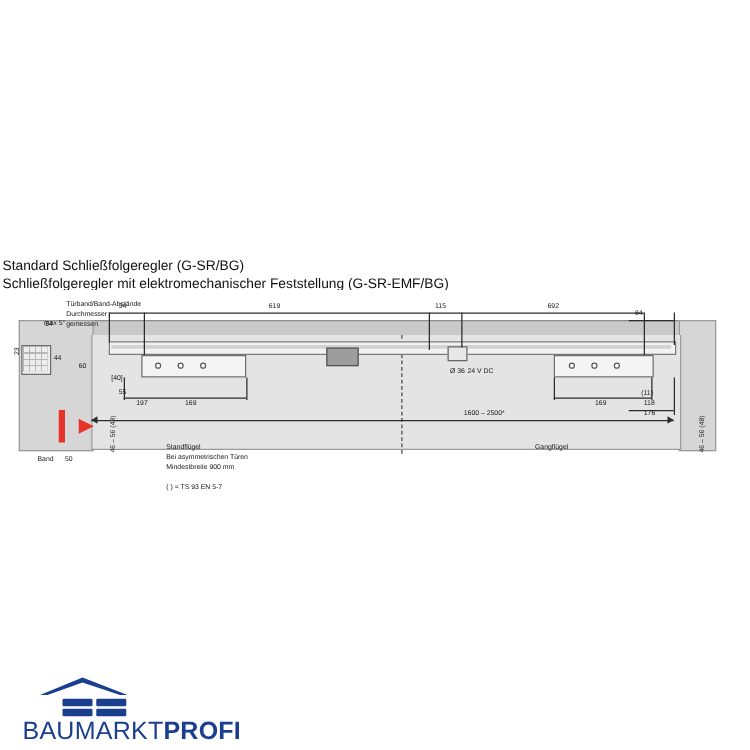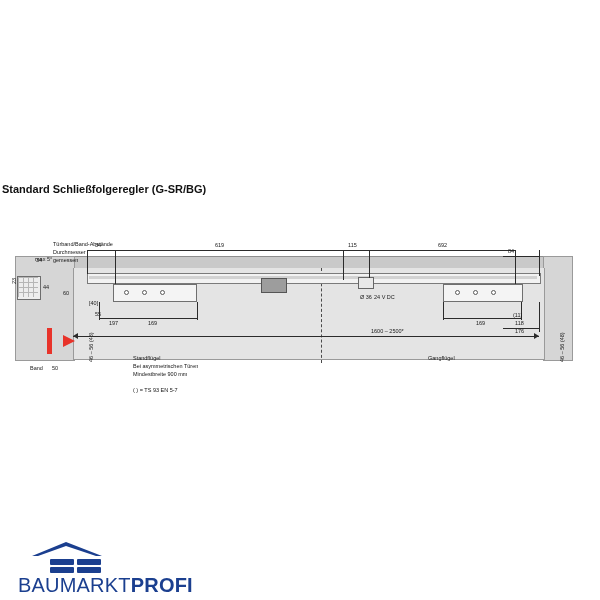--- a/index.html
+++ b/index.html
@@ -13,23 +13,22 @@
     position: relative;
     font-family: "Liberation Sans", sans-serif;
     color: #1a1a1a;
     overflow: hidden;
   }
 
   
   .titles {
     position: absolute;
     left: 2px;
-    top: 182px;
+    top: 206px;
     width: 596px;
-    font-weight: bold;
   }
   .title-line {
     font-size: 11px;
     line-height: 14px;
     color: #111111;
     white-space: nowrap;
   }
 
   
   .drawing {
@@ -259,20 +258,21 @@
     color: #1b3f8f;
     font-family: "Liberation Sans", sans-serif;
   }
   .logo-text .bold { font-weight: bold; }
 </style>
 </head>
 <body>
 
 <div class="titles">
   <div class="title-line">Standard Schließfolgeregler (G-SR/BG)</div>
+  <div class="title-line">Schließfolgeregler mit elektromechanischer Feststellung (G-SR-EMF/BG)</div>
 </div>
 
 <div class="drawing">
   <div class="dwg-bg"></div>
 
   <div class="wall-top"></div>
   <div class="frame-left"></div>
   <div class="frame-right"></div>
   <div class="leaf-area"></div>
   <div class="leaf-split"></div>

